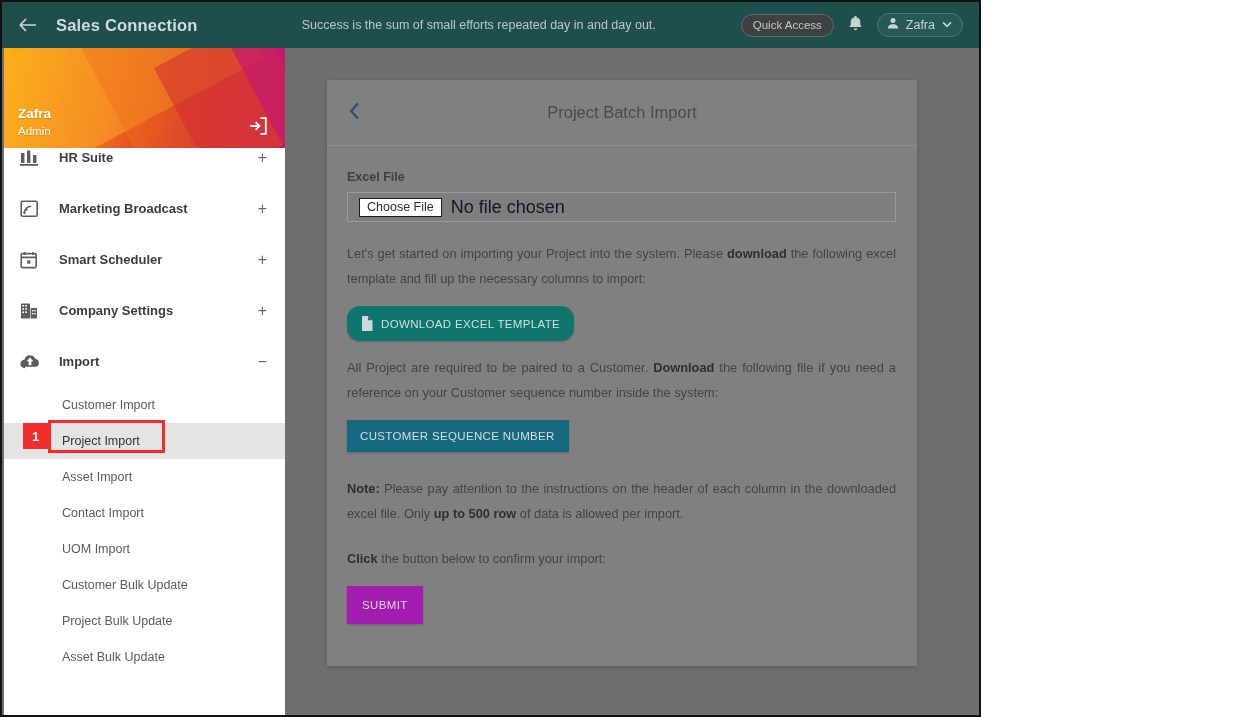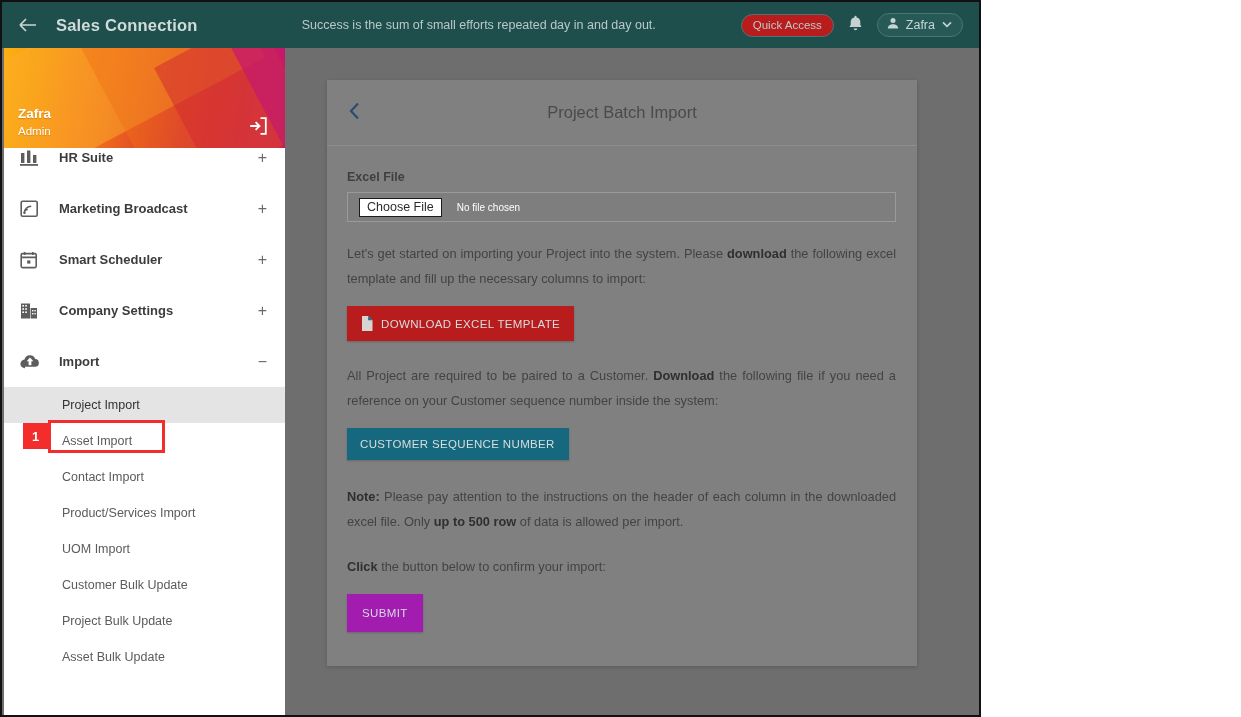--- a/index.html
+++ b/index.html
@@ -38,21 +38,21 @@
     color: #b8c9c7; font-size: 12.5px; margin-left: 104px;
     white-space: nowrap;
   }
   .topbar-right {
     margin-left: auto; display: flex; align-items: center;
     gap: 14px; padding-right: 16px;
   }
   .quick-access {
     border: 1px solid #4d7472; border-radius: 13px;
     color: #b9cbc9; font-size: 11.5px;
-    padding: 4px 11px 5px; background: #b91c1c;
+    padding: 4px 11px 5px; background: #404040;
     cursor: pointer; white-space: nowrap;
   }
   .bell { color: #c4d3d1; font-size: 16px; cursor: pointer; line-height: 1; }
   .userchip {
     display: flex; align-items: center; gap: 7px;
     border: 1px solid #4d7472; border-radius: 14px;
     background: #275957; padding: 3px 10px 4px 9px;
     color: #c6d5d3; font-size: 12.5px; cursor: pointer;
   }
   .userchip .avatar-glyph { font-size: 12px; }
@@ -193,40 +193,40 @@
     display: flex; align-items: center; padding-left: 11px;
     margin-bottom: 19px;
   }
   .choose-btn {
     border: 1px solid #1c1c1c; background: #ffffff;
     color: #2c2c2c; font-size: 12.5px;
     padding: 1px 7px 2px; cursor: pointer;
     font-family: "Liberation Sans", sans-serif;
   }
   .file-status {
-    margin-left: 15px; font-size: 10px; color: #ffffff;
+    margin-left: 9px; font-size: 18px; color: #0f172a;
   }
 
   .para {
     font-size: 12.8px; color: #434343;
     line-height: 25px; text-align: justify;
     margin: 0 0 15px 0;
   }
   .para b { color: #2f2f2f; }
   .para-spaced { margin-bottom: 20px; }
 
   .btn {
     display: inline-flex; align-items: center; gap: 8px;
     border: none; cursor: pointer;
     font-size: 11.5px; letter-spacing: .35px;
     color: #d8dede; padding: 10px 14px;
     font-family: "Liberation Sans", sans-serif;
     box-shadow: 0 1px 2px rgba(0,0,0,.2);
   }
-  .btn-teal { background: #b91c1c; margin-bottom: 22px; }
+  .btn-teal { background: #0f766e; margin-bottom: 14px; border-radius: 13px; }
   .btn-teal2 { background: #16687e; margin-bottom: 24px; padding-left: 13px; }
   .btn-blue { background: #a21caf; color: #d4dae2; padding: 13px 15px; }
   .btn .doc-icon { display: inline-flex; }
 </style>
 </head>
 <body>
 
 <div class="app">
 
   <div class="topbar">
@@ -404,24 +404,24 @@
             <path d="M5 14.2a4.3 4.3 0 0 1-.5-8.6A5.6 5.6 0 0 1 15.3 5a3.9 3.9 0 0 1 .5 7.7 4 4 0 0 1-.6.05H5z"></path>
             <path d="M10 3.6l3.4 3.6H6.6z" fill="#fff"></path>
             <rect x="8.6" y="6.9" width="2.8" height="4.3" fill="#fff"></rect>
           </svg>
         </span>
         <span class="nav-label">Import</span>
         <span class="nav-toggle">−</span>
       </div>
 
       <div class="subnav">
+        <div class="sub-item">Customer Import</div>
         <div class="sub-item active">Project Import</div>
         <div class="sub-item">Asset Import</div>
         <div class="sub-item">Contact Import</div>
-        <div class="sub-item">Product/Services Import</div>
         <div class="sub-item">UOM Import</div>
         <div class="sub-item">Customer Bulk Update</div>
         <div class="sub-item">Project Bulk Update</div>
         <div class="sub-item">Asset Bulk Update</div>
       </div>
 
       <div class="sidebar-scrollbar"></div>
     </div>
   </div>
 

